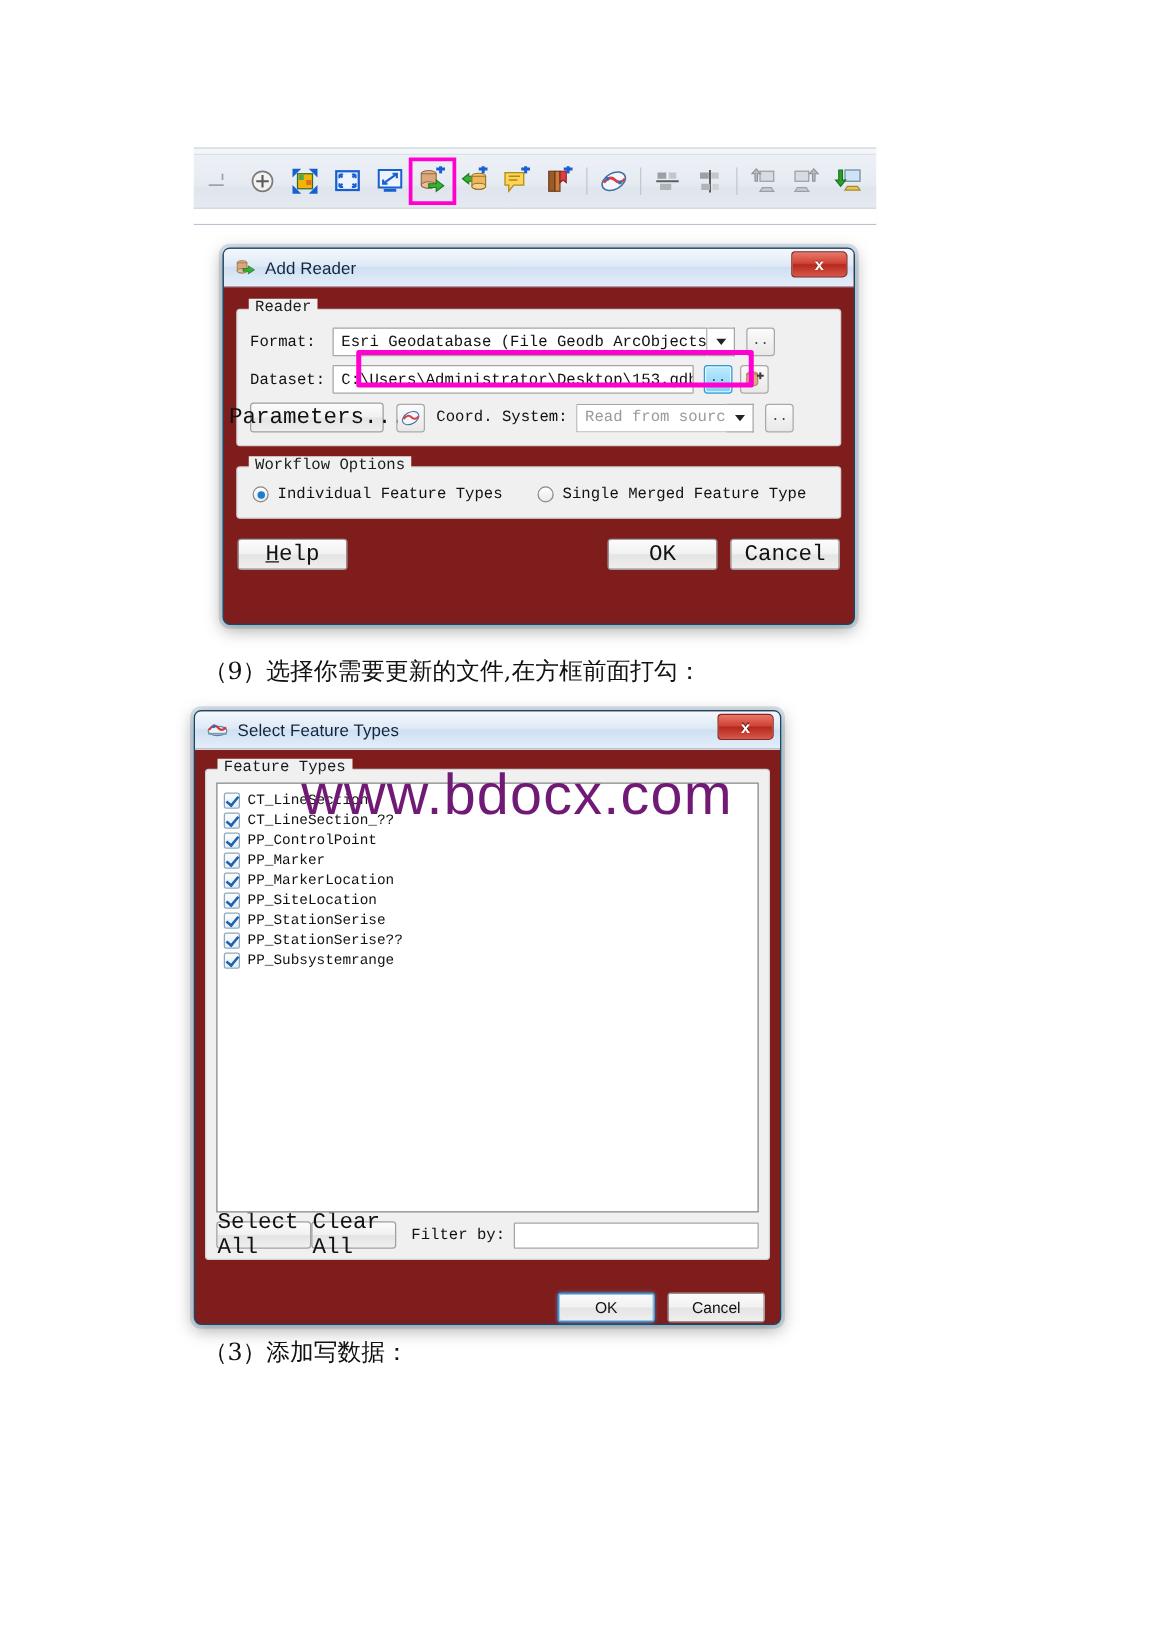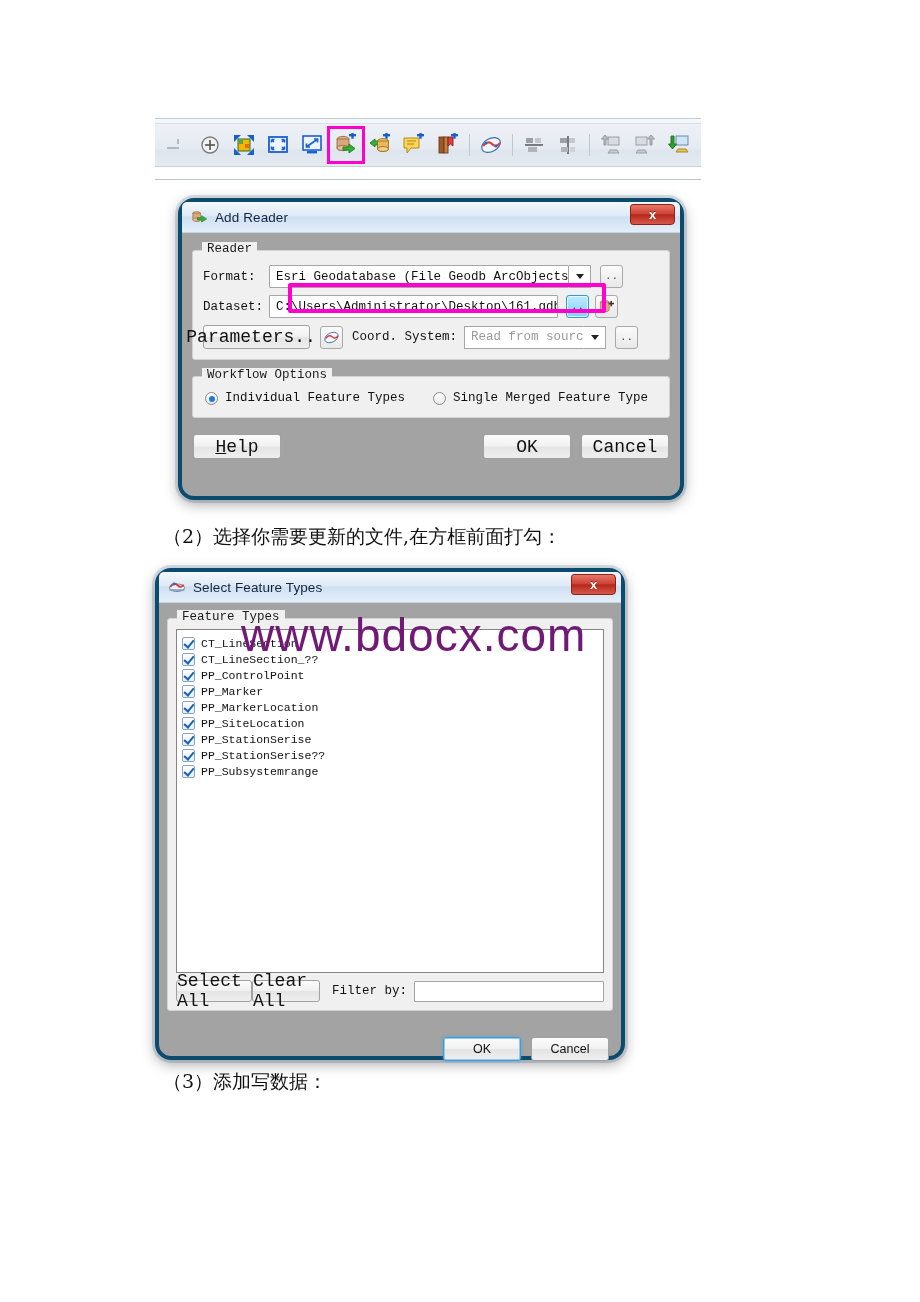--- a/index.html
+++ b/index.html
@@ -33,23 +33,23 @@
     background:#ffffff; border-top:1px solid #c7ced8;
   }
   .tb-item { width:34px; height:34px; display:flex; align-items:center; justify-content:center; position:relative; flex:0 0 auto;}
   .tb-sep { width:9px; height:34px; display:flex; align-items:center; justify-content:center; flex:0 0 auto;}
   .tb-sep::after{content:""; width:1px; height:22px; background:#c0c7d1;}
   .tb-hl { outline:3px solid #ff00d0; outline-offset:-1px; }
 
   
   .win {
     position:absolute;
-    background:#a3a3a3;
-    border:4px solid #0c4a6e;
-    border-radius:16px;
+    background:#7f1d1d;
+    border:1px solid #0c4a6e;
+    border-radius:6px;
     box-shadow: 0 4px 14px rgba(0,0,0,.35), 0 0 0 3px rgba(190,205,220,.55);
   }
   .win-titlebar{
     height:31px; border-radius:5px 5px 0 0;
     background: linear-gradient(to bottom,#f3f8fd 0%, #dfeaf6 45%, #cfe0f2 50%, #e4eefa 100%);
     display:flex; align-items:center; padding:0 4px 0 9px; position:relative;
     border-bottom:1px solid #c4d3e2;
   }
   .win-title{
     font-size:13.5px; color:#10263f; margin-left:7px; letter-spacing:.1px;
@@ -365,21 +365,21 @@
           <span class="lbl" style="width:66px;">Format:</span>
           <span class="txtbox" style="width:300px;">Esri Geodatabase (File Geodb ArcObjects)</span>
           <span class="combo-arrow">
               <i></i>
             </span>
           <span class="sq-btn" style="margin-left:9px;">..</span>
         </div>
 
         <div class="row">
           <span class="lbl" style="width:66px;">Dataset:</span>
-          <span class="txtbox" style="width:289px;">C:\Users\Administrator\Desktop\161.gdb</span>
+          <span class="txtbox" style="width:289px;">C:\Users\Administrator\Desktop\153.gdb</span>
           <span class="sq-btn blue" style="margin-left:8px;">..</span>
           <span class="sq-btn" style="margin-left:6px;padding:0;">
             <svg width="17" height="17" viewBox="0 0 20 20">
               <ellipse cx="8" cy="5" rx="5.2" ry="2.1" fill="#e3b68f" stroke="#9a6b42" stroke-width=".8"></ellipse>
               <path d="M2.8 5 L2.8 14 A5.2 2.1 0 0 0 13.2 14 L13.2 5 Z" fill="#dcab82" stroke="#9a6b42" stroke-width=".8"></path>
               <g fill="#3a3a3a">
                   <rect x="12.4" y="5.6" width="6.4" height="1.9"></rect>
                   <rect x="14.6" y="3.4" width="1.9" height="6.4"></rect>
                 </g>
             </svg>
@@ -426,21 +426,21 @@
           <span style="text-decoration:underline;">H</span>
             <span>elp</span>
         </span>
         <span style="flex:1;"></span>
         <span class="btn" style="width:88px;height:25px;">OK</span>
         <span class="btn" style="width:88px;height:25px;margin-left:10px;">Cancel</span>
       </div>
     </div>
   </div>
 
-  <div class="caption" style="left:163px; top:524px;">（2）选择你需要更新的文件,在方框前面打勾：</div>
+  <div class="caption" style="left:163px; top:524px;">（9）选择你需要更新的文件,在方框前面打勾：</div>
 
   <div class="watermark">www.bdocx.com</div>
 
   <div class="win" id="select-ft">
     <div class="win-titlebar">
       <span>
         <svg width="18" height="18" viewBox="0 0 24 24">
           <ellipse cx="12" cy="13" rx="10" ry="5" fill="#eef3f9" stroke="#5a7e9e" stroke-width="1.2"></ellipse>
           <path d="M3 12 Q8 4 13 10 Q17 14 21 9" stroke="#cf3b3b" stroke-width="2.4" fill="none"></path>
           <circle cx="8" cy="8" r="2" fill="#2e6fc0"></circle>

